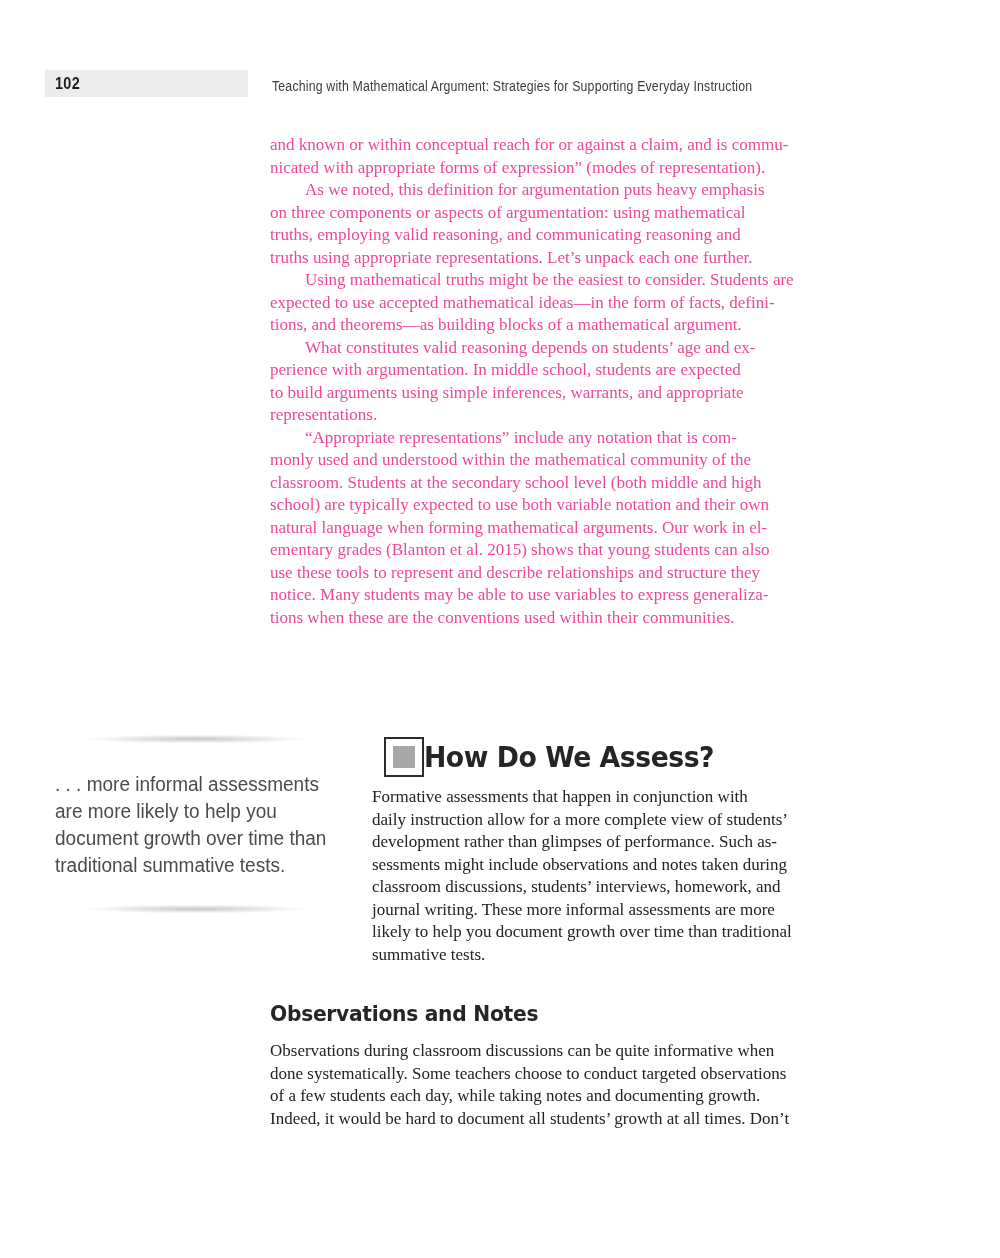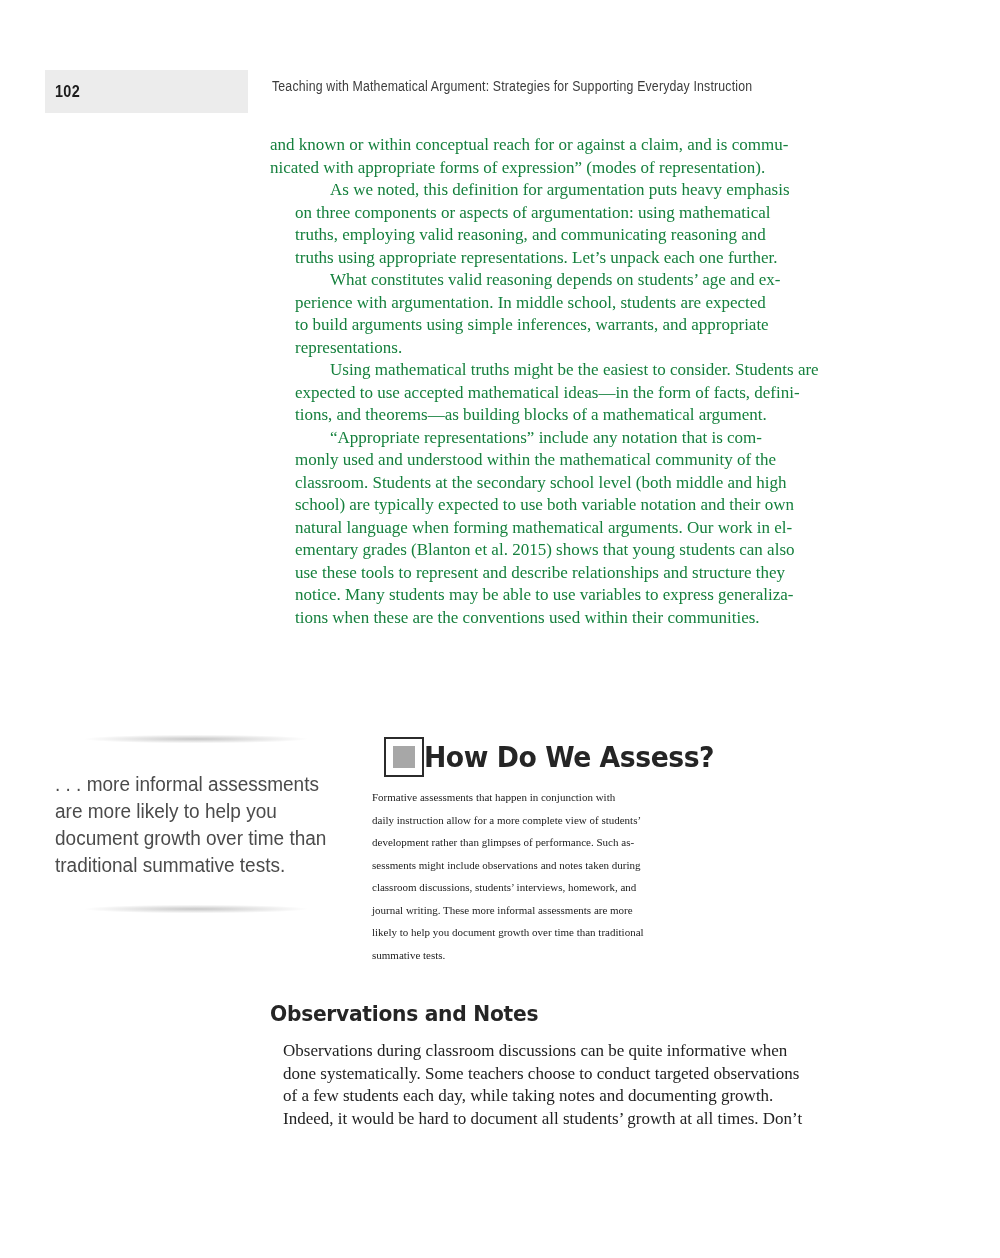--- a/index.html
+++ b/index.html
@@ -9,21 +9,21 @@
     height: 1258px;
     background: #ffffff;
     font-family: "Liberation Serif", serif;
     overflow: hidden;
   }
 
   
   .page-bar {
     position: absolute;
     left: 45px; top: 70px;
-    width: 203px; height: 43px;
+    width: 203px; height: 27px;
     background: #ececec;
     display: flex; align-items: center;
   }
   .page-num {
     font-family: "Liberation Sans", sans-serif;
     font-weight: 700;
     font-size: 16px;
     color: #1d1d1d;
     padding-left: 11px;
     letter-spacing: 0.5px;
@@ -42,24 +42,24 @@
     transform-origin: 0 0;
   }
 
   
   .body-col {
     position: absolute;
     left: 270px; top: 134px;
     width: 660px;
     font-size: 17px;
     line-height: 22.5px;
-    color: #15803d;
+    color: #ec4899;
   }
   .para { margin: 0; white-space: pre; }
-  .para.indent { text-indent: 35px; margin-left: 25px; }
+  .para.indent { text-indent: 35px; }
 
   
   .quote-shadow {
     position: absolute;
     height: 12px;
     background: radial-gradient(ellipse 50% 50% at 50% 50%, rgba(0,0,0,0.22) 0%, rgba(0,0,0,0) 72%);
   }
   .shadow-top    { left: 40px; top: 733px; width: 312px; }
   .shadow-bottom { left: 40px; top: 903px; width: 312px; }
   .pull-quote {
@@ -97,21 +97,21 @@
     letter-spacing: -0.5px;
     white-space: nowrap;
     transform: scaleX(0.92);
     transform-origin: 0 50%;
   }
 
   .section-body {
     position: absolute;
     left: 372px; top: 786px;
     width: 560px;
-    font-size: 11px;
+    font-size: 17px;
     line-height: 22.5px;
     color: #222222;
   }
 
   
   .subsection-title {
     position: absolute;
     left: 270px; top: 1001px;
     font-family: "DejaVu Sans", sans-serif;
     font-weight: 700;
@@ -122,48 +122,47 @@
     transform: scaleX(0.92);
     transform-origin: 0 0;
   }
   .subsection-body {
     position: absolute;
     left: 270px; top: 1040px;
     width: 660px;
     font-size: 17px;
     line-height: 22.5px;
     color: #222222;
-    margin-left: 13px;
   }
 </style>
 </head>
 <body>
 
 <div class="page">
 
   <div class="page-bar">
     <span class="page-num">102</span>
   </div>
 
   <div class="running-head">Teaching with Mathematical Argument: Strategies for Supporting Everyday Instruction</div>
 
   <div class="body-col">
     <p class="para">and known or within conceptual reach for or against a claim, and is commu-
 nicated with appropriate forms of expression” (modes of representation).</p>
     <p class="para indent">As we noted, this definition for argumentation puts heavy emphasis
 on three components or aspects of argumentation: using mathematical
 truths, employing valid reasoning, and communicating reasoning and
 truths using appropriate representations. Let’s unpack each one further.</p>
+    <p class="para indent">Using mathematical truths might be the easiest to consider. Students are
+expected to use accepted mathematical ideas—in the form of facts, defini-
+tions, and theorems—as building blocks of a mathematical argument.</p>
     <p class="para indent">What constitutes valid reasoning depends on students’ age and ex-
 perience with argumentation. In middle school, students are expected
 to build arguments using simple inferences, warrants, and appropriate
 representations.</p>
-    <p class="para indent">Using mathematical truths might be the easiest to consider. Students are
-expected to use accepted mathematical ideas—in the form of facts, defini-
-tions, and theorems—as building blocks of a mathematical argument.</p>
     <p class="para indent">“Appropriate representations” include any notation that is com-
 monly used and understood within the mathematical community of the
 classroom. Students at the secondary school level (both middle and high
 school) are typically expected to use both variable notation and their own
 natural language when forming mathematical arguments. Our work in el-
 ementary grades (Blanton et al. 2015) shows that young students can also
 use these tools to represent and describe relationships and structure they
 notice. Many students may be able to use variables to express generaliza-
 tions when these are the conventions used within their communities.</p>
   </div>

